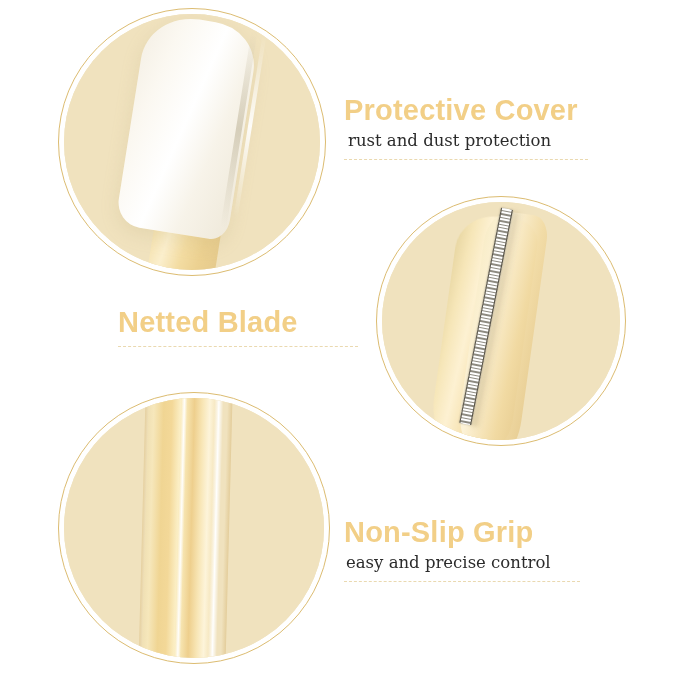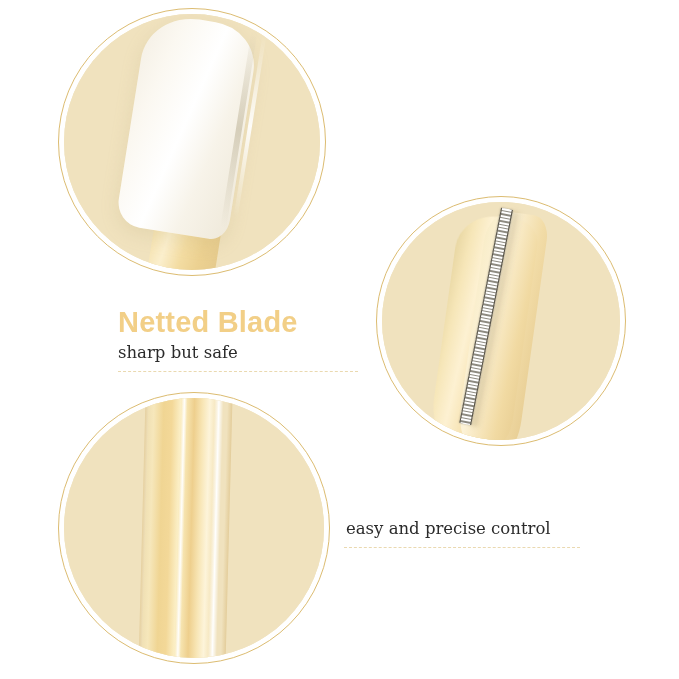--- a/index.html
+++ b/index.html
@@ -305,25 +305,30 @@
       <div class="photo-grip">
         <div class="grip-edge-l"></div>
         <div class="grip-bar"></div>
         <div class="grip-hi1"></div>
         <div class="grip-hi2"></div>
         <div class="grip-edge-r"></div>
       </div>
     </div>
   </div>
 
+  <div class="caption" id="caption-cover">
+    <p class="headline">Protective Cover</p>
+    <p class="sub">rust and dust  protection</p>
+    <div class="rule"></div>
+  </div>
 
   <div class="caption" id="caption-blade">
     <p class="headline">Netted Blade</p>
-    <p class="sub">sharp but safe</p>
     <div class="rule"></div>
   </div>
 
   <div class="caption" id="caption-grip">
+    <p class="headline">Non-Slip Grip</p>
     <p class="sub">easy and precise control</p>
     <div class="rule"></div>
   </div>
 
 </div>
 
 </body></html>

